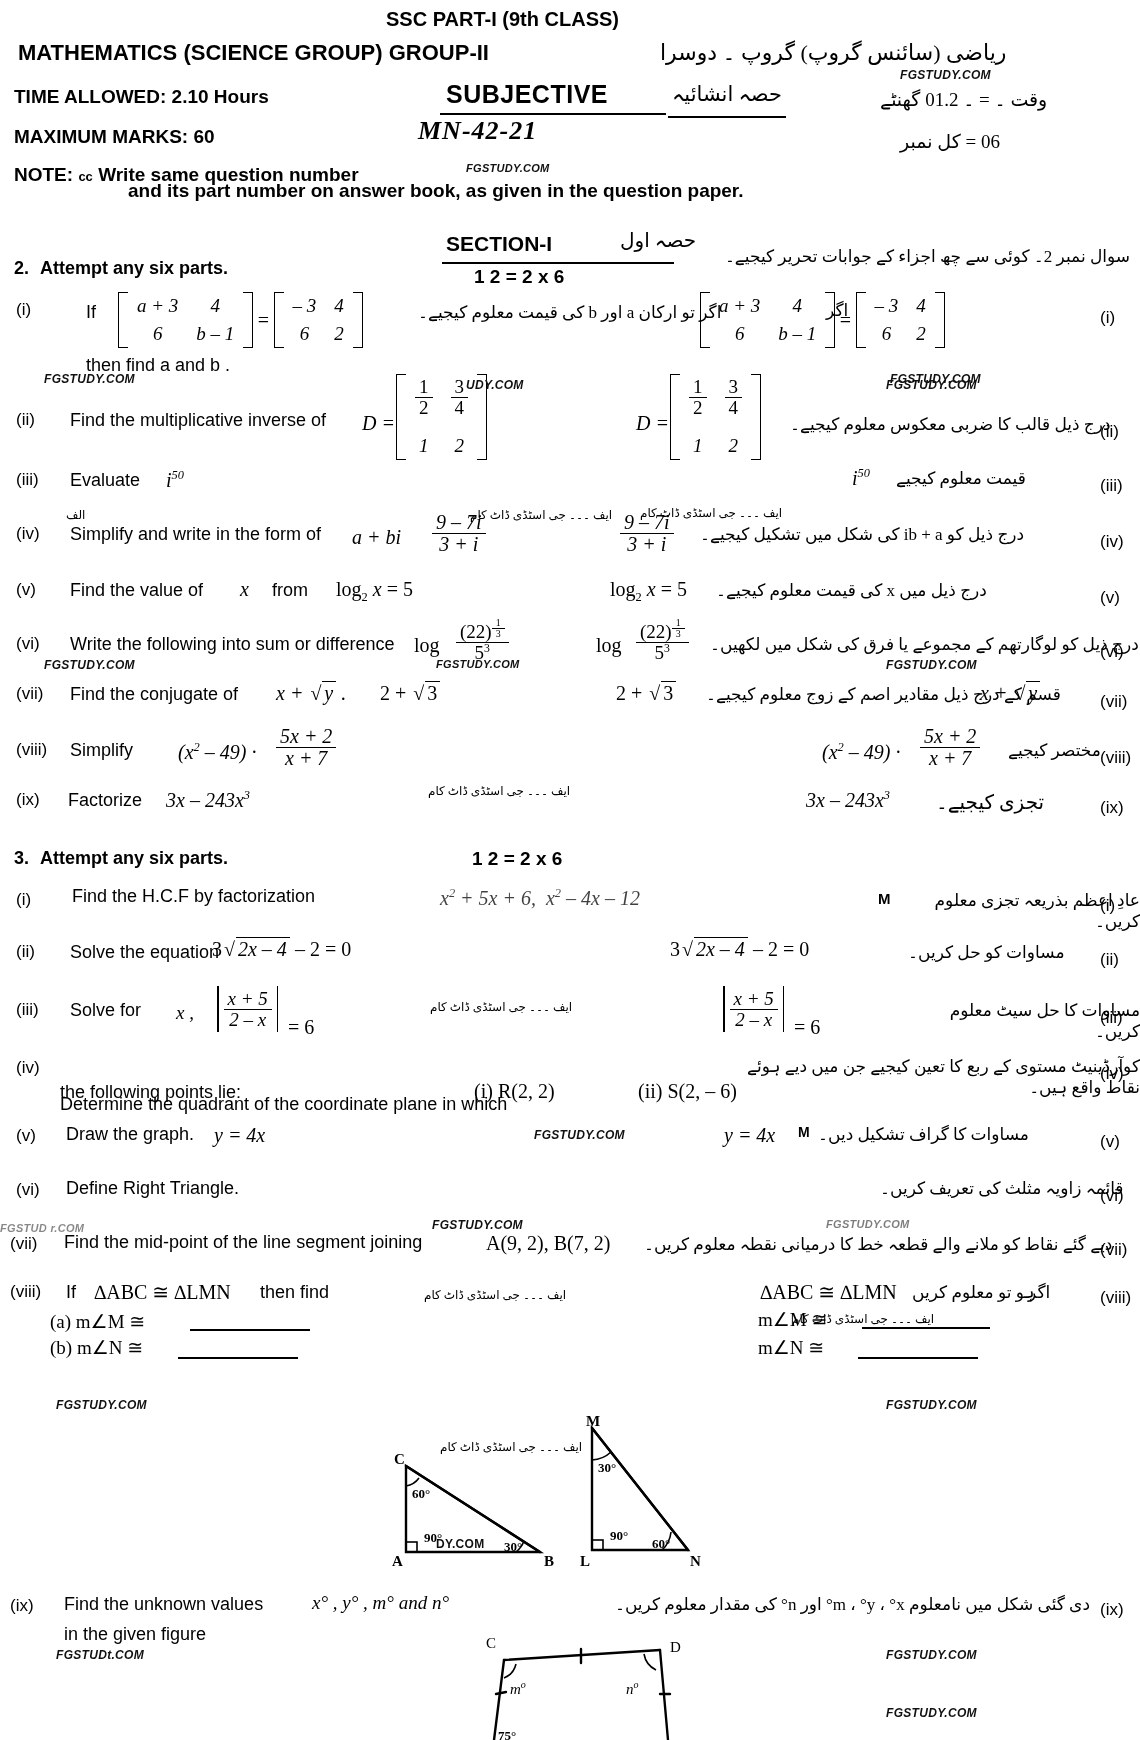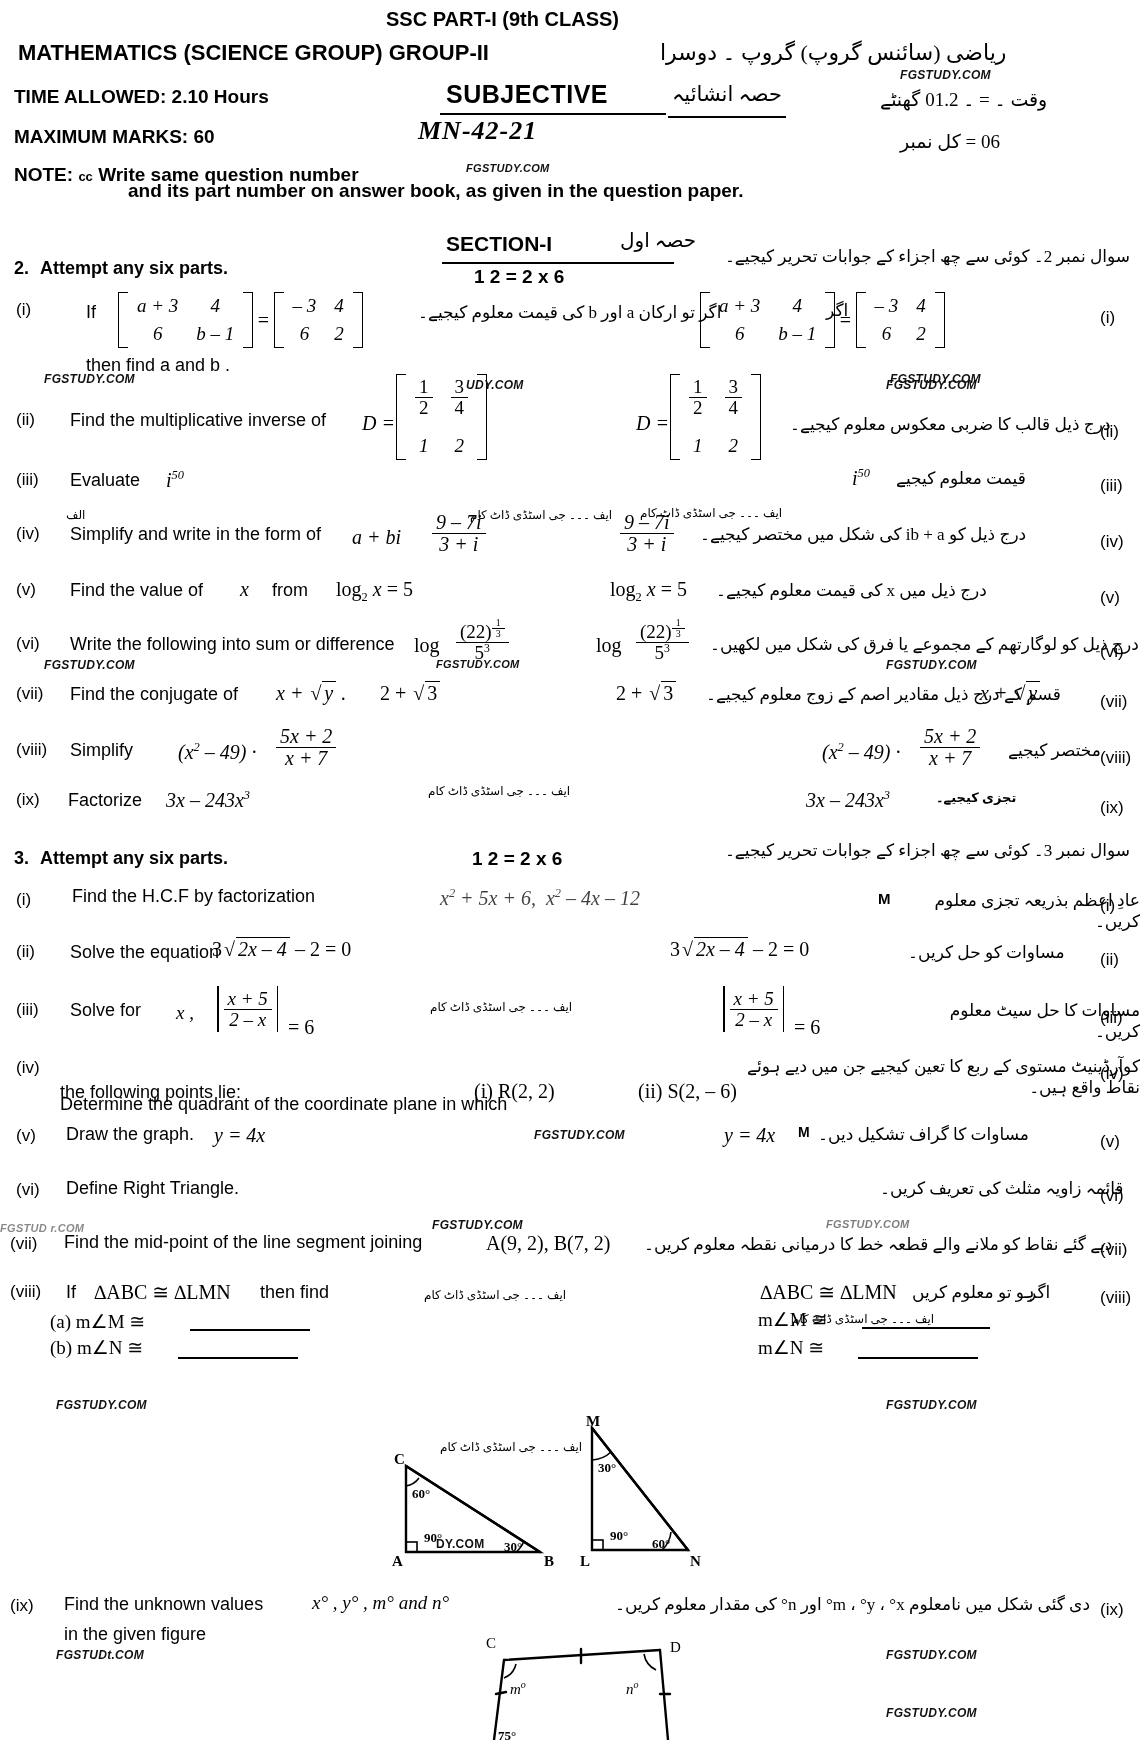--- a/index.html
+++ b/index.html
@@ -241,21 +241,21 @@
 
   <div class="abs rn" style="left:16px;top:524px;">(iv)</div>
   <div class="abs ur urxs" style="left:66px;top:508px;">الف</div>
   <div class="abs ql" style="left:70px;top:524px;">Simplify and write in the form of</div>
   <div class="abs mth" style="left:352px;top:526px;font-size:20px;">a + bi</div>
   <div class="abs" style="left:432px;top:512px;">
     <span class="frac mth" style="font-size:20px;"><span class="num">9 – 7i</span><span class="den">3 + i</span></span>
   </div>
   <div class="abs ur urxs" style="left:470px;top:508px;">ایف ۔۔۔ جی اسٹڈی ڈاٹ کام</div>
   <div class="abs rn" style="left:1100px;top:532px;">(iv)</div>
-  <div class="abs ur" style="left:700px;top:524px;font-size:17px;">درج ذیل کو  a + bi  کی شکل میں مختصر کیجیے۔</div>
+  <div class="abs ur" style="left:700px;top:524px;font-size:17px;">درج ذیل کو  a + bi  کی شکل میں تشکیل کیجیے۔</div>
   <div class="abs ur urxs" style="left:640px;top:506px;">ایف ۔۔۔ جی اسٹڈی ڈاٹ کام</div>
   <div class="abs" style="left:620px;top:512px;">
     <span class="frac mth" style="font-size:20px;"><span class="num">9 – 7i</span><span class="den">3 + i</span></span>
   </div>
 
   <div class="abs rn" style="left:16px;top:580px;">(v)</div>
   <div class="abs ql" style="left:70px;top:580px;">Find the value of</div>
   <div class="abs mth" style="left:240px;top:578px;font-size:20px;">x</div>
   <div class="abs ql" style="left:272px;top:580px;">from</div>
   <div class="abs mthu" style="left:336px;top:578px;font-size:20px;">log<span class="sub">2</span> <span class="mth">x</span> = 5</div>
@@ -299,27 +299,26 @@
   <div class="abs mth" style="left:822px;top:740px;font-size:20px;">(x<span class="sup">2</span> – 49) ·</div>
   <div class="abs" style="left:920px;top:726px;">
     <span class="frac mth" style="font-size:20px;"><span class="num">5x + 2</span><span class="den">x + 7</span></span>
   </div>
 
   <div class="abs rn" style="left:16px;top:790px;">(ix)</div>
   <div class="abs ql" style="left:68px;top:790px;">Factorize</div>
   <div class="abs mth" style="left:166px;top:788px;font-size:20px;">3x – 243x<span class="sup">3</span></div>
   <div class="abs ur urxs" style="left:428px;top:784px;">ایف ۔۔۔ جی اسٹڈی ڈاٹ کام</div>
   <div class="abs rn" style="left:1100px;top:798px;">(ix)</div>
-  <div class="abs ur" style="left:936px;top:790px;font-size:13px;font-weight:bold;">تجزی کیجیے۔</div>
+  <div class="abs ur" style="left:936px;top:790px;font-size:20px;">تجزی کیجیے۔</div>
   <div class="abs mth" style="left:806px;top:788px;font-size:20px;">3x – 243x<span class="sup">3</span></div>
 
   <div class="abs qn" style="left:14px;top:848px;">3.</div>
   <div class="abs qn" style="left:40px;top:848px;">Attempt any six parts.</div>
   <div class="abs en" style="left:472px;top:848px;font-size:19px;">1 2 = 2 x 6</div>
-  <div class="abs ur" style="left:700px;top:840px;width:430px;font-size:17px;text-align:right;">سوال نمبر 3۔ کوئی سے چھ اجزاء کے جوابات تحریر کیجیے۔</div>
 
   <div class="abs rn" style="left:16px;top:890px;">(i)</div>
   <div class="abs ql" style="left:72px;top:886px;">Find the H.C.F by factorization</div>
   <div class="abs mth smudge" style="left:440px;top:886px;font-size:20px;">x<span class="sup">2</span> + 5x + 6,&nbsp; x<span class="sup">2</span> – 4x – 12</div>
   <div class="abs rn" style="left:1100px;top:896px;">(i)</div>
   <div class="abs ur" style="left:900px;top:890px;font-size:17px;">عادِ اعظم بذریعہ تجزی معلوم کریں۔</div>
   <div class="abs en" style="left:878px;top:890px;font-size:15px;">M</div>
 
   <div class="abs rn" style="left:16px;top:942px;">(ii)</div>
   <div class="abs ql" style="left:70px;top:942px;">Solve the equation</div>

